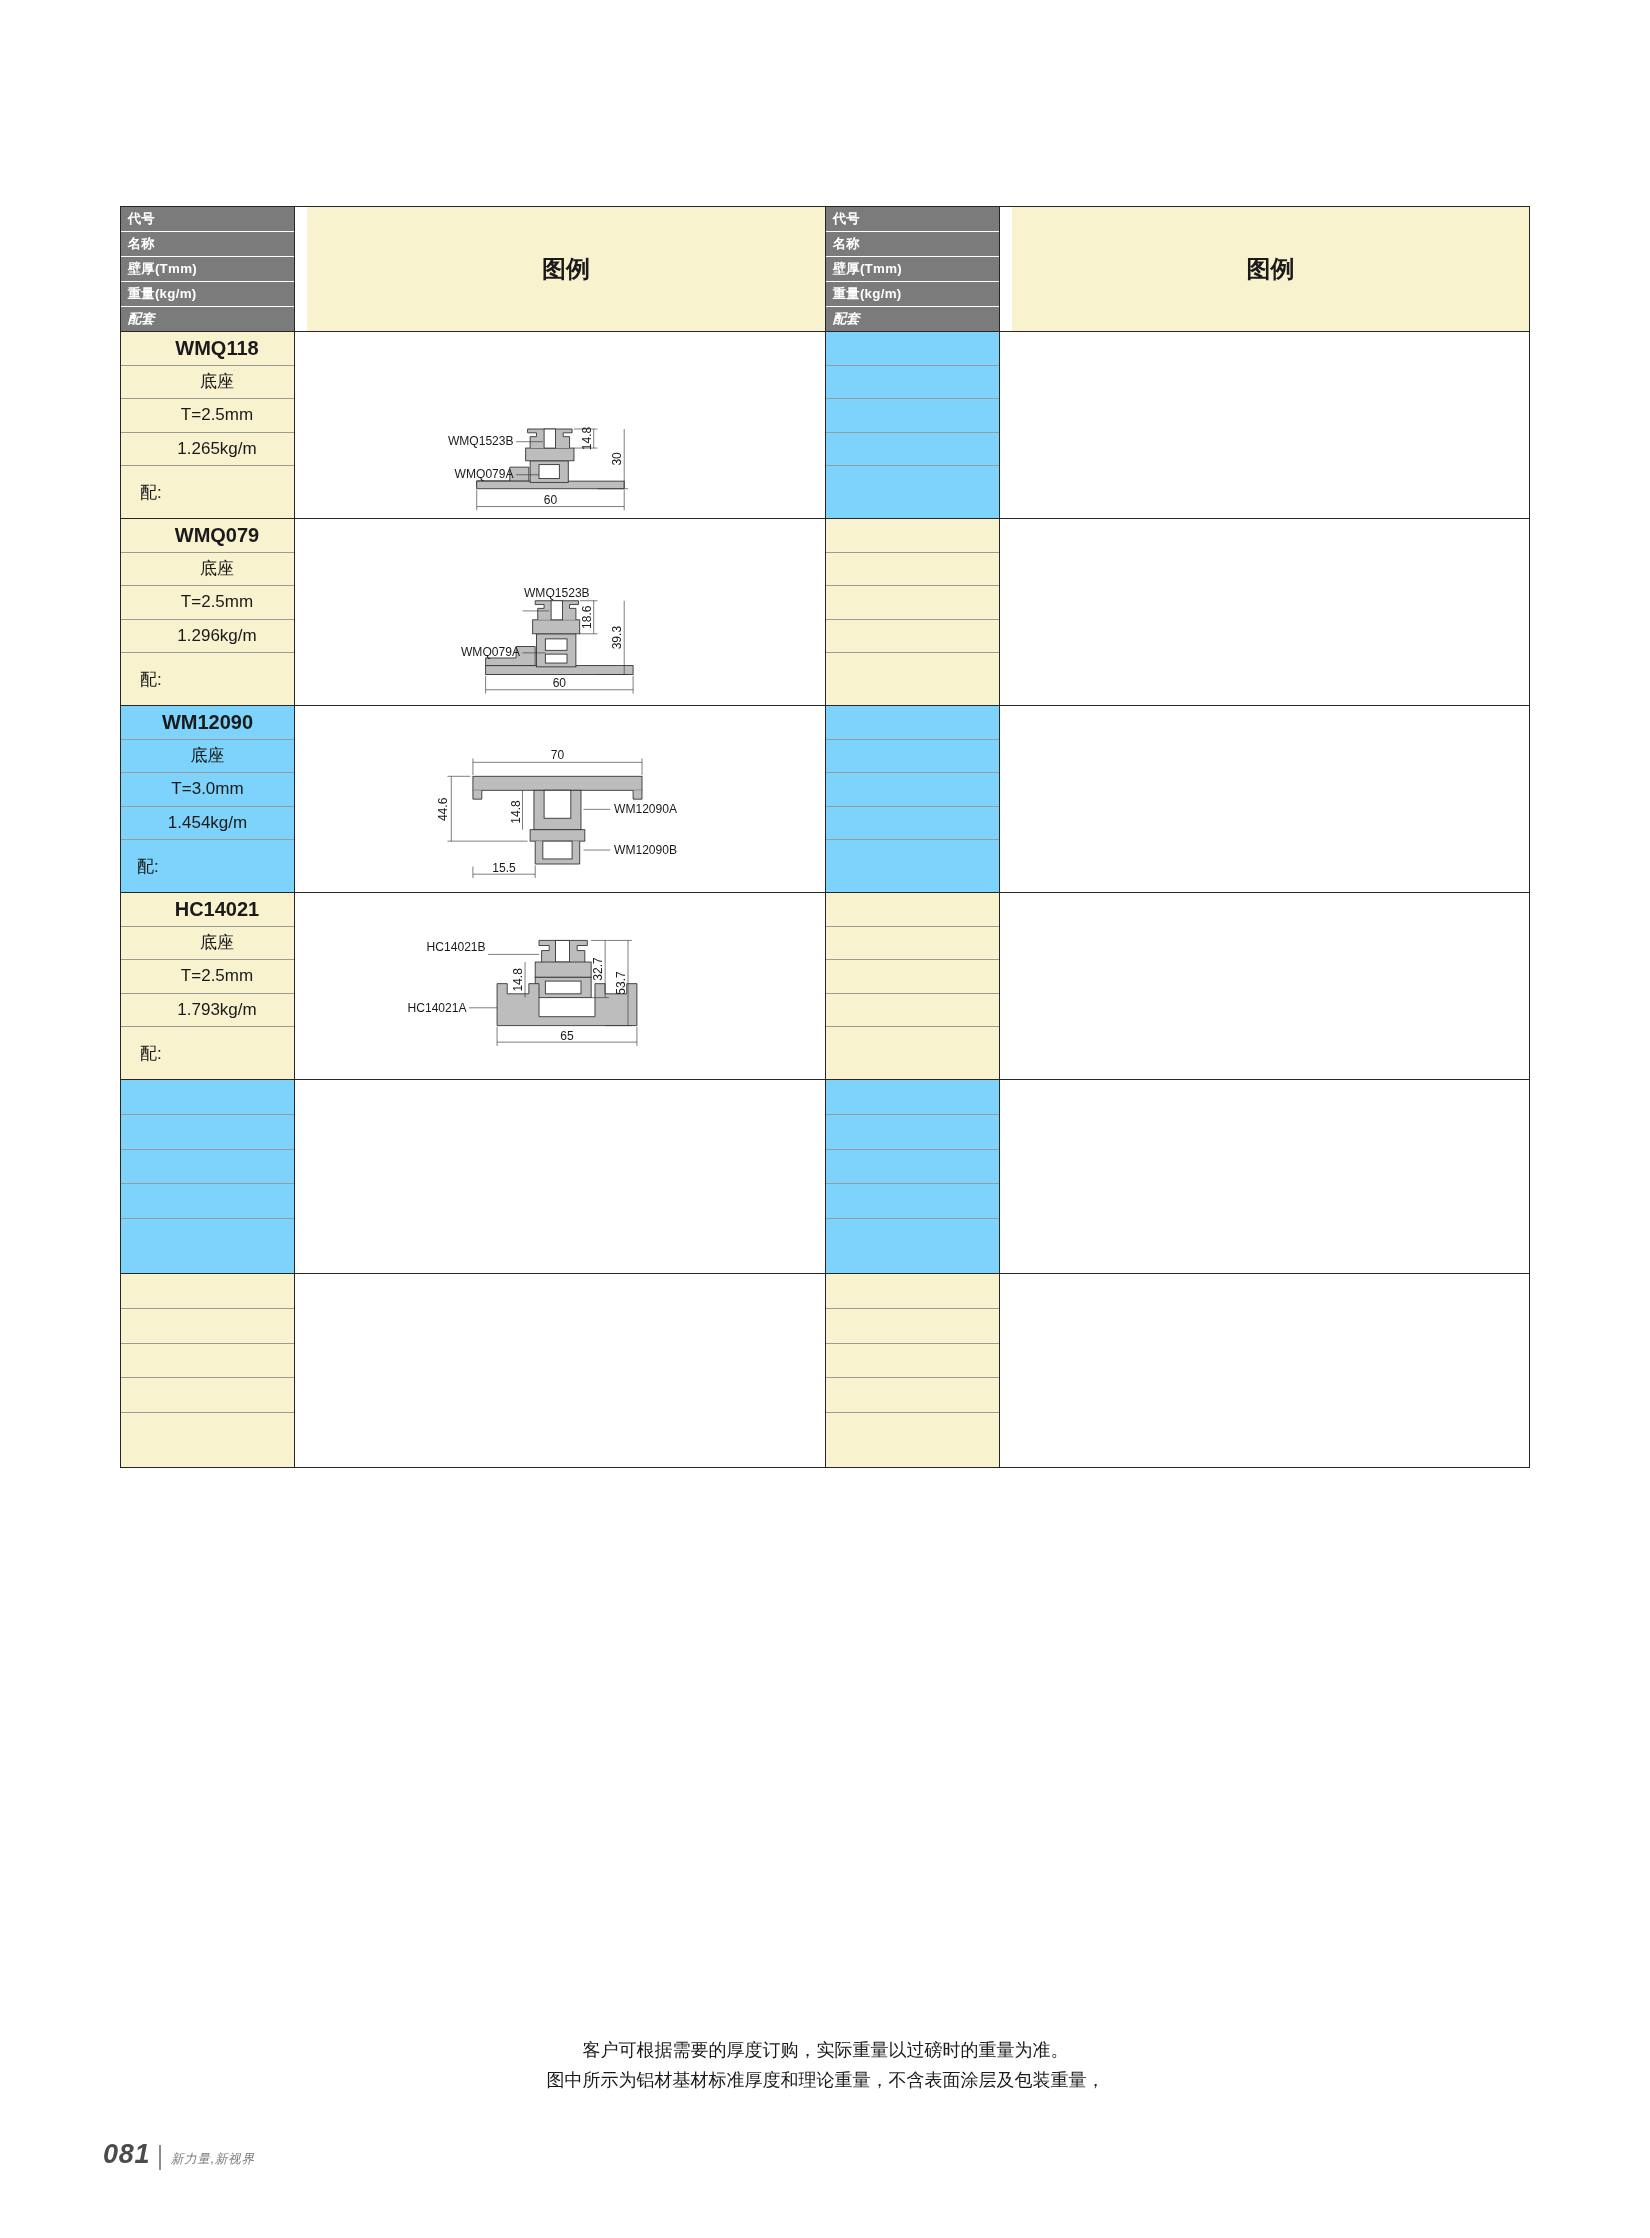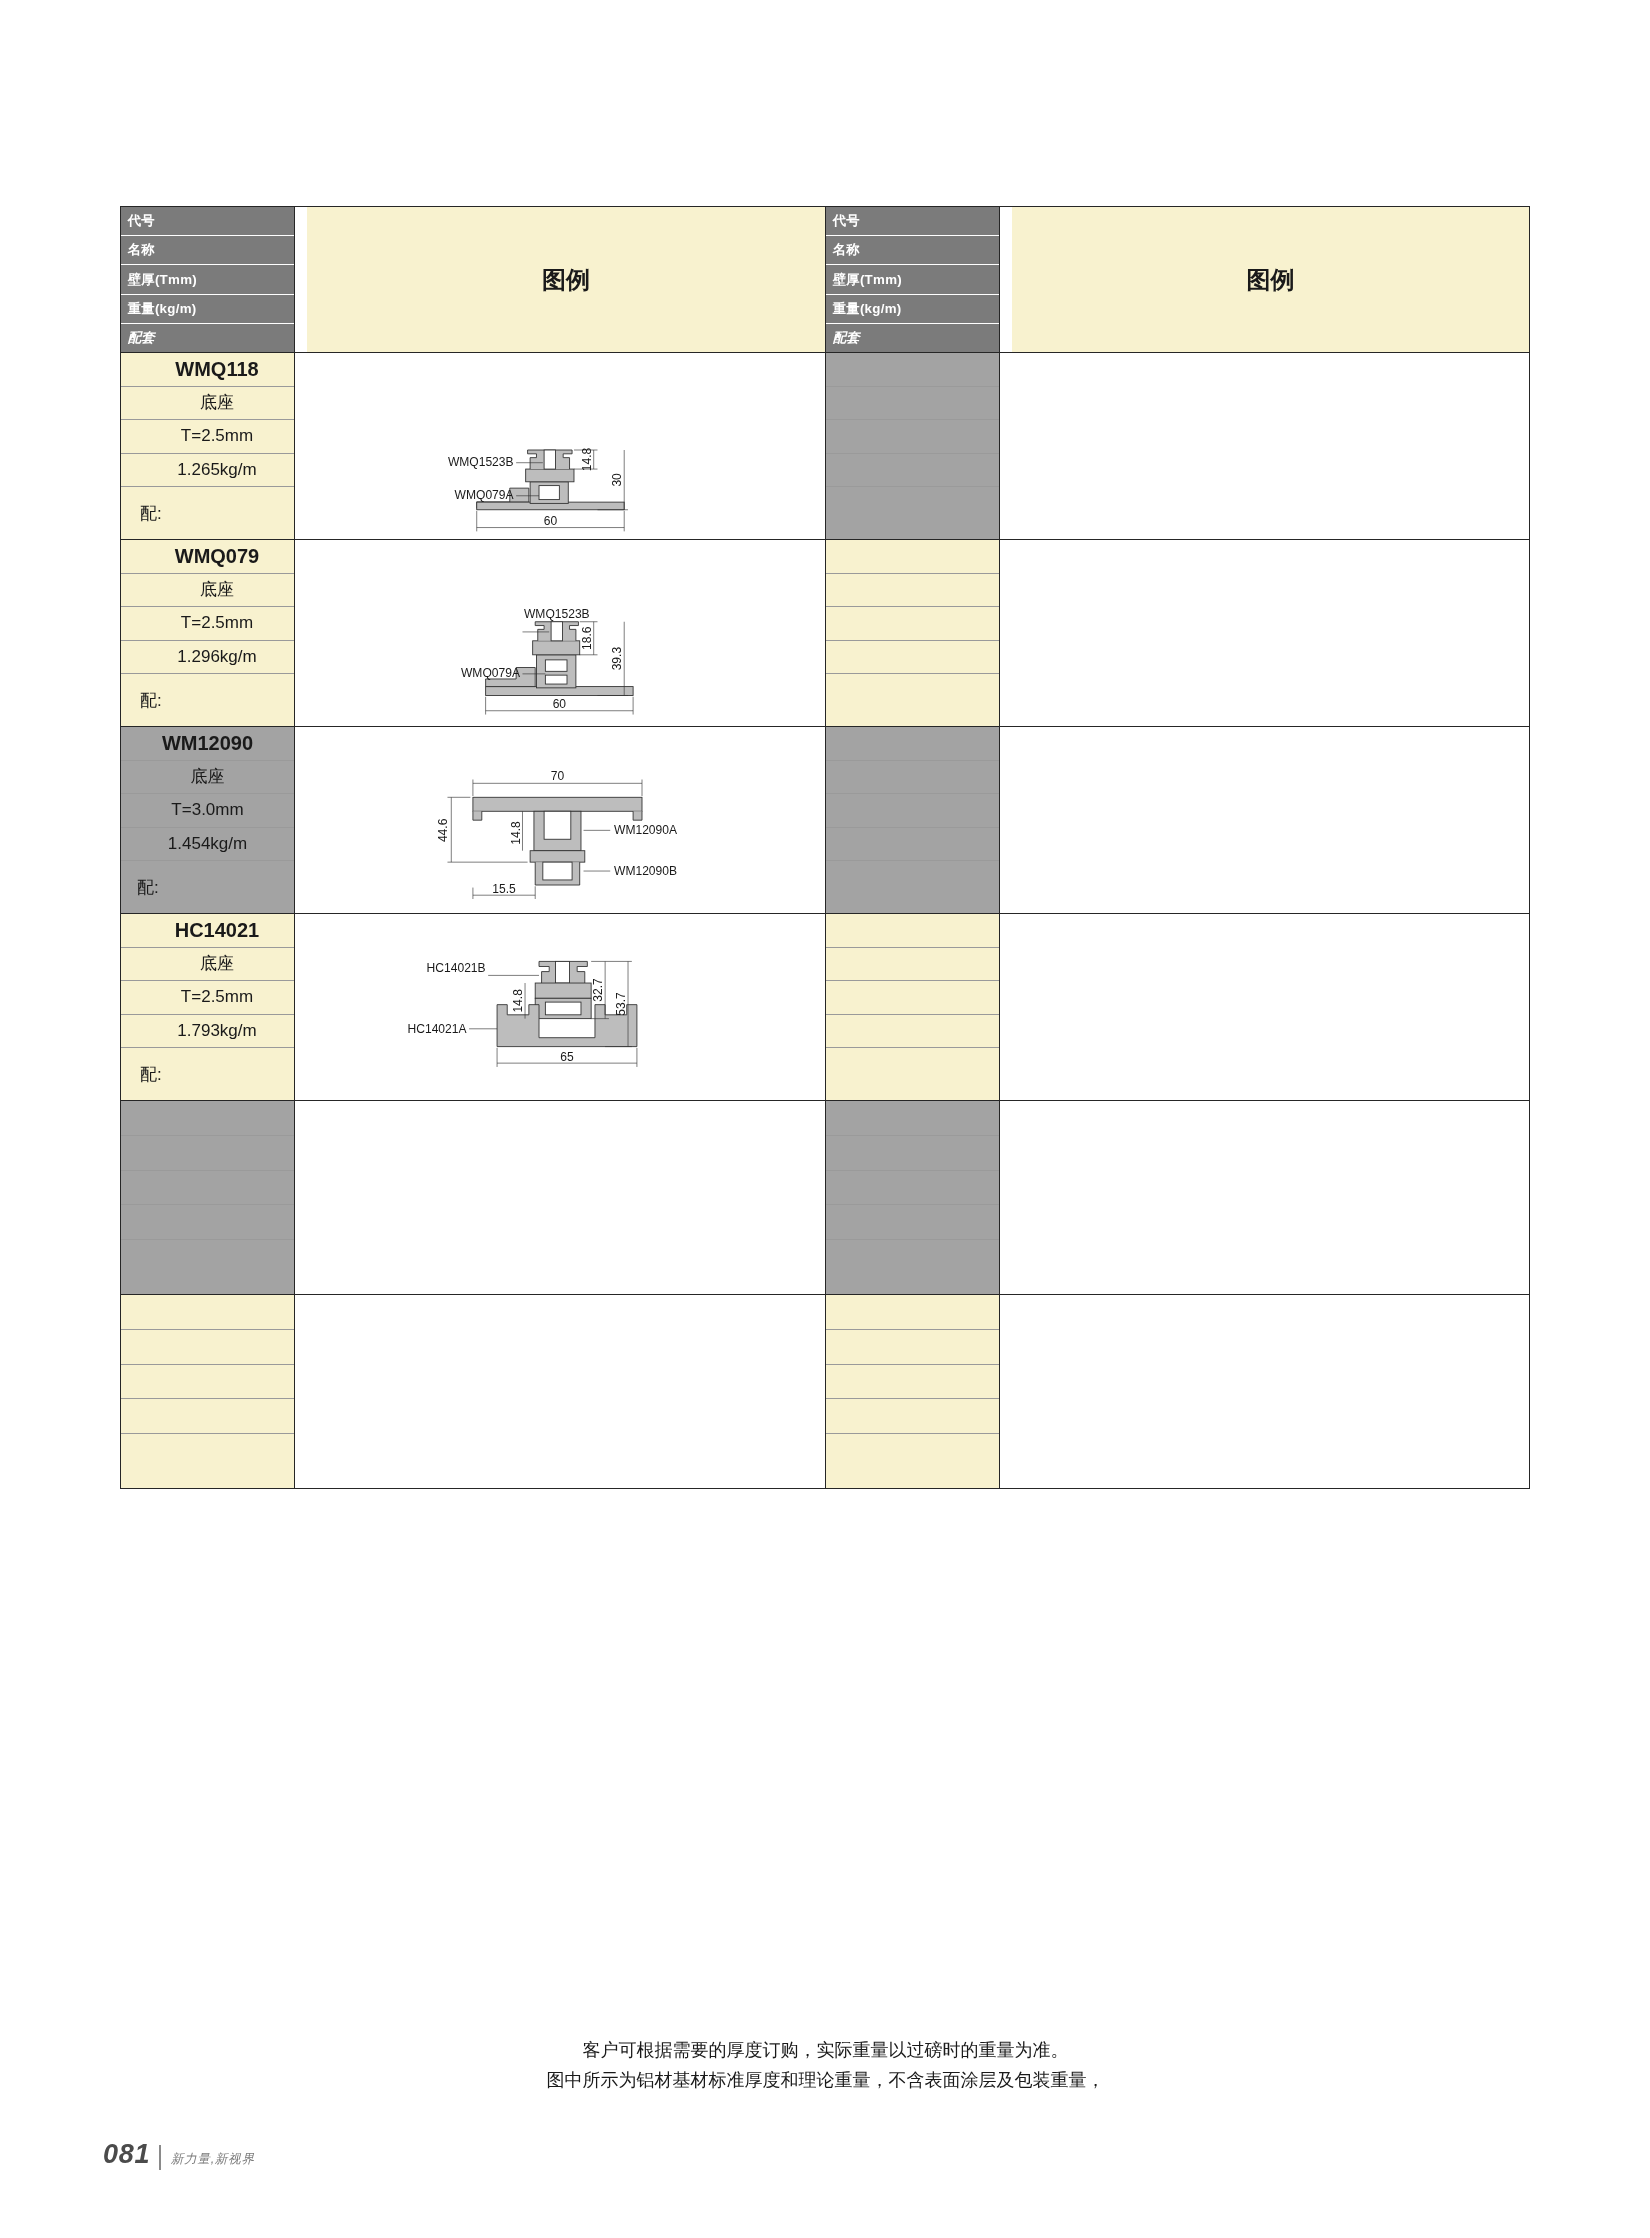--- a/index.html
+++ b/index.html
@@ -35,21 +35,21 @@
     width: 705px;
     border: 1.3px solid #262626;
     box-sizing: border-box;
     border-right-width: 0;
   }
   .col-group.last { border-right-width: 1.3px; }
 
   
   .hdr-row {
     display: flex;
-    height: 145px;
+    height: 124px;
   }
   .hdr-labels {
     width: 174px;
     box-sizing: border-box;
     border-right: 1.3px solid #262626;
     display: flex;
     flex-direction: column;
   }
   .hdr-label {
     flex: 1 1 0;
@@ -96,21 +96,21 @@
     display: flex;
     align-items: center;
     justify-content: center;
     font-size: 17px;
     color: #1a1a1a;
   }
   .pcell.code { font-weight: bold; font-size: 20px; }
   .pcell.tall { height: 73px; border-bottom: none; justify-content: flex-start; padding-left: 16px; }
   .pcell.empty-tall { height: 73px; border-bottom: none; }
   .tint-yellow .pcell { background: #f8f2cf; padding-left: 19px; }
-  .tint-grey .pcell { background: #a3a3a3; }
+  .tint-grey .pcell { background: #7dd3fc; }
 
   .pfig {
     flex: 1;
     position: relative;
     background: #ffffff;
     margin-top: 8px;
   }
   .pfig.blank { background: #ffffff; }
 
   .rowh-1 { height: 186px; }

